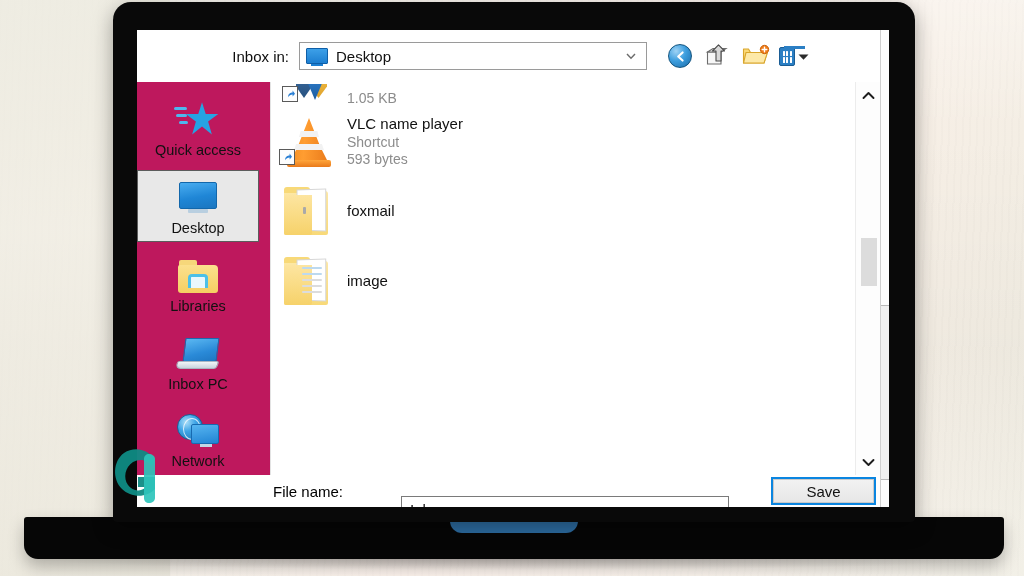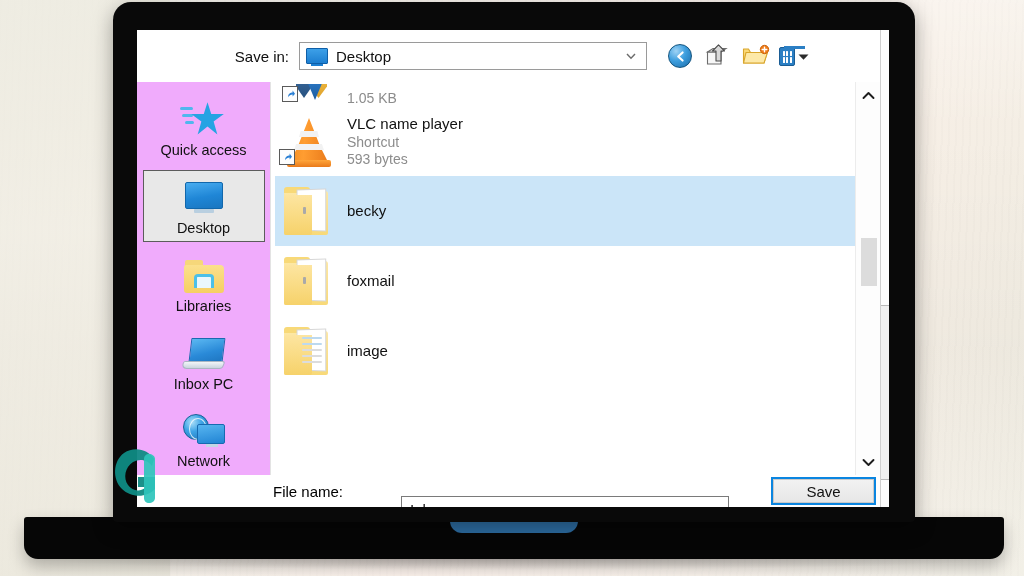--- a/index.html
+++ b/index.html
@@ -164,23 +164,23 @@
   .body-area {
     position: absolute;
     left: 0; top: 52px;
     width: 744px; height: 393px;
     display: flex;
   }
 
   .sidebar {
     width: 133px;
     padding-top: 10px;
-    display: flex; flex-direction: column; align-items: center;
+    display: flex; flex-direction: column; 
     gap: 6px;
-    background: #f0abfc;
+    background: #be185d;
   }
   .place {
     width: 122px; height: 77px;
     display: flex; flex-direction: column; align-items: center; justify-content: center;
     gap: 3px;
     cursor: default;
   }
   .place.selected {
     border: 1px solid #5c5c5c;
     background: #e8e8e8;
@@ -420,21 +420,21 @@
 
   <div class="laptop-base">
     <div class="trackpad-notch"></div>
   </div>
 
   <div class="laptop-screen"></div>
 
   <div class="dialog">
 
     <div class="topbar">
-      <div class="savein-label">Save in:</div>
+      <div class="savein-label">Inbox in:</div>
 
       <div class="savein-combo">
         <span class="desktop-mini"></span>
         <span class="combo-text">Desktop</span>
         <span class="combo-arrow">
           <svg width="12" height="12" viewBox="0 0 12 12">
               <path d="M2 4 L6 8.3 L10 4" fill="none" stroke="#6b6b6b" stroke-width="1.4"></path>
             </svg>
         </span>
       </div>
@@ -584,33 +584,20 @@
               </span>
             </span>
             <span class="names">
               <span class="fname">VLC name player</span>
               <span class="fmeta">Shortcut</span>
               <span class="fmeta">593 bytes</span>
             </span>
           </div>
 
 
-          <div class="row selected">
-            <span class="thumb">
-              <span class="ico-folder">
-                <span class="back"></span>
-                  <span class="paper"></span>
-                  <span class="front"></span>
-                <span class="dot"></span>
-              </span>
-            </span>
-            <span class="names">
-              <span class="fname">becky</span>
-            </span>
-          </div>
 
           <div class="row">
             <span class="thumb">
               <span class="ico-folder">
                 <span class="back"></span>
                   <span class="paper"></span>
                   <span class="front"></span>
                 <span class="dot"></span>
               </span>
             </span>

